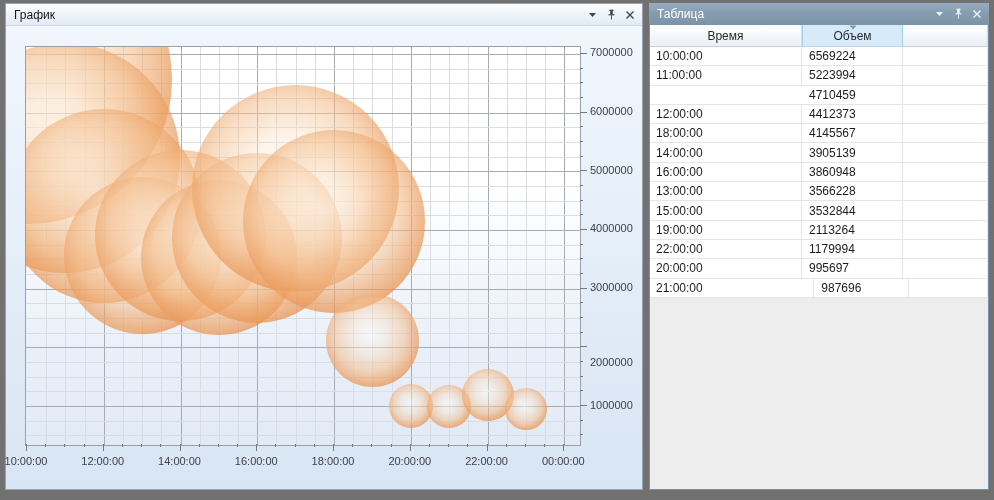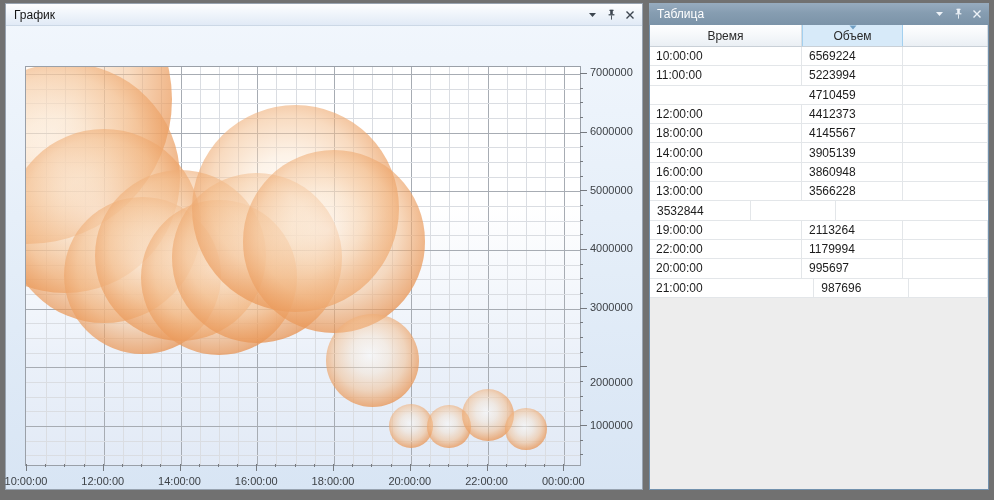--- a/index.html
+++ b/index.html
@@ -4,21 +4,21 @@
 <style>
   html,body{margin:0;padding:0;}
   body{
     width:994px;height:500px;position:relative;overflow:hidden;
     background:#717171;
     font-family:"Liberation Sans",sans-serif;
     -webkit-font-smoothing:antialiased;
   }
   .panel{position:absolute;top:3px;height:487px;display:flex;flex-direction:column;}
   
-  #chart-panel{left:5px;width:638px;border:1px solid #98a3b0;box-sizing:border-box;background:linear-gradient(180deg,#f2f7fd 0%,#e3edf8 55%,#d8e5f4 100%);gap:20px;}
+  #chart-panel{left:5px;width:638px;border:1px solid #98a3b0;box-sizing:border-box;background:linear-gradient(180deg,#f2f7fd 0%,#e3edf8 55%,#d8e5f4 100%);}
   .titlebar{height:22px;flex:0 0 22px;display:flex;align-items:center;padding:0 4px 0 8px;box-sizing:border-box;}
   .titlebar.light{background:linear-gradient(180deg,#fdfdfe 0%,#f0f5fb 45%,#e1eaf6 100%);border-bottom:1px solid #ccd8e6;color:#161616;}
   .titlebar.blue{background:linear-gradient(180deg,#97acbf 0%,#869db1 45%,#7b93a8 100%);color:#ffffff;}
   .titlebar .t-title{font-size:12px;flex:1 1 auto;white-space:nowrap;}
   .tb-btn{width:16px;height:16px;display:flex;align-items:center;justify-content:center;margin-left:3px;cursor:default;}
   .titlebar.light .tb-btn{color:#3d4650;}
   .titlebar.blue .tb-btn{color:#eef3f8;}
   .chart-content{position:relative;flex:1 1 auto;}
   #plot{
     position:absolute;left:19px;top:20px;width:554px;height:398px;
@@ -314,20 +314,21 @@
           <div class="gcell c0" style="width: 152px;">16:00:00</div>
           <div class="gcell c1" style="width: 101px;">3860948</div>
           <div class="gcell c2" style="width: 85px;"></div>
         </div>
         <div class="grid-row">
           <div class="gcell c0" style="width: 152px;">13:00:00</div>
           <div class="gcell c1" style="width: 101px;">3566228</div>
           <div class="gcell c2" style="width: 85px;"></div>
         </div>
         <div class="grid-row">
+          <div class="gcell c0" style="width: 152px;">15:00:00</div>
           <div class="gcell c1" style="width: 101px;">3532844</div>
           <div class="gcell c2" style="width: 85px;"></div>
         </div>
         <div class="grid-row">
           <div class="gcell c0" style="width: 152px;">19:00:00</div>
           <div class="gcell c1" style="width: 101px;">2113264</div>
           <div class="gcell c2" style="width: 85px;"></div>
         </div>
         <div class="grid-row">
           <div class="gcell c0" style="width: 152px;">22:00:00</div>

